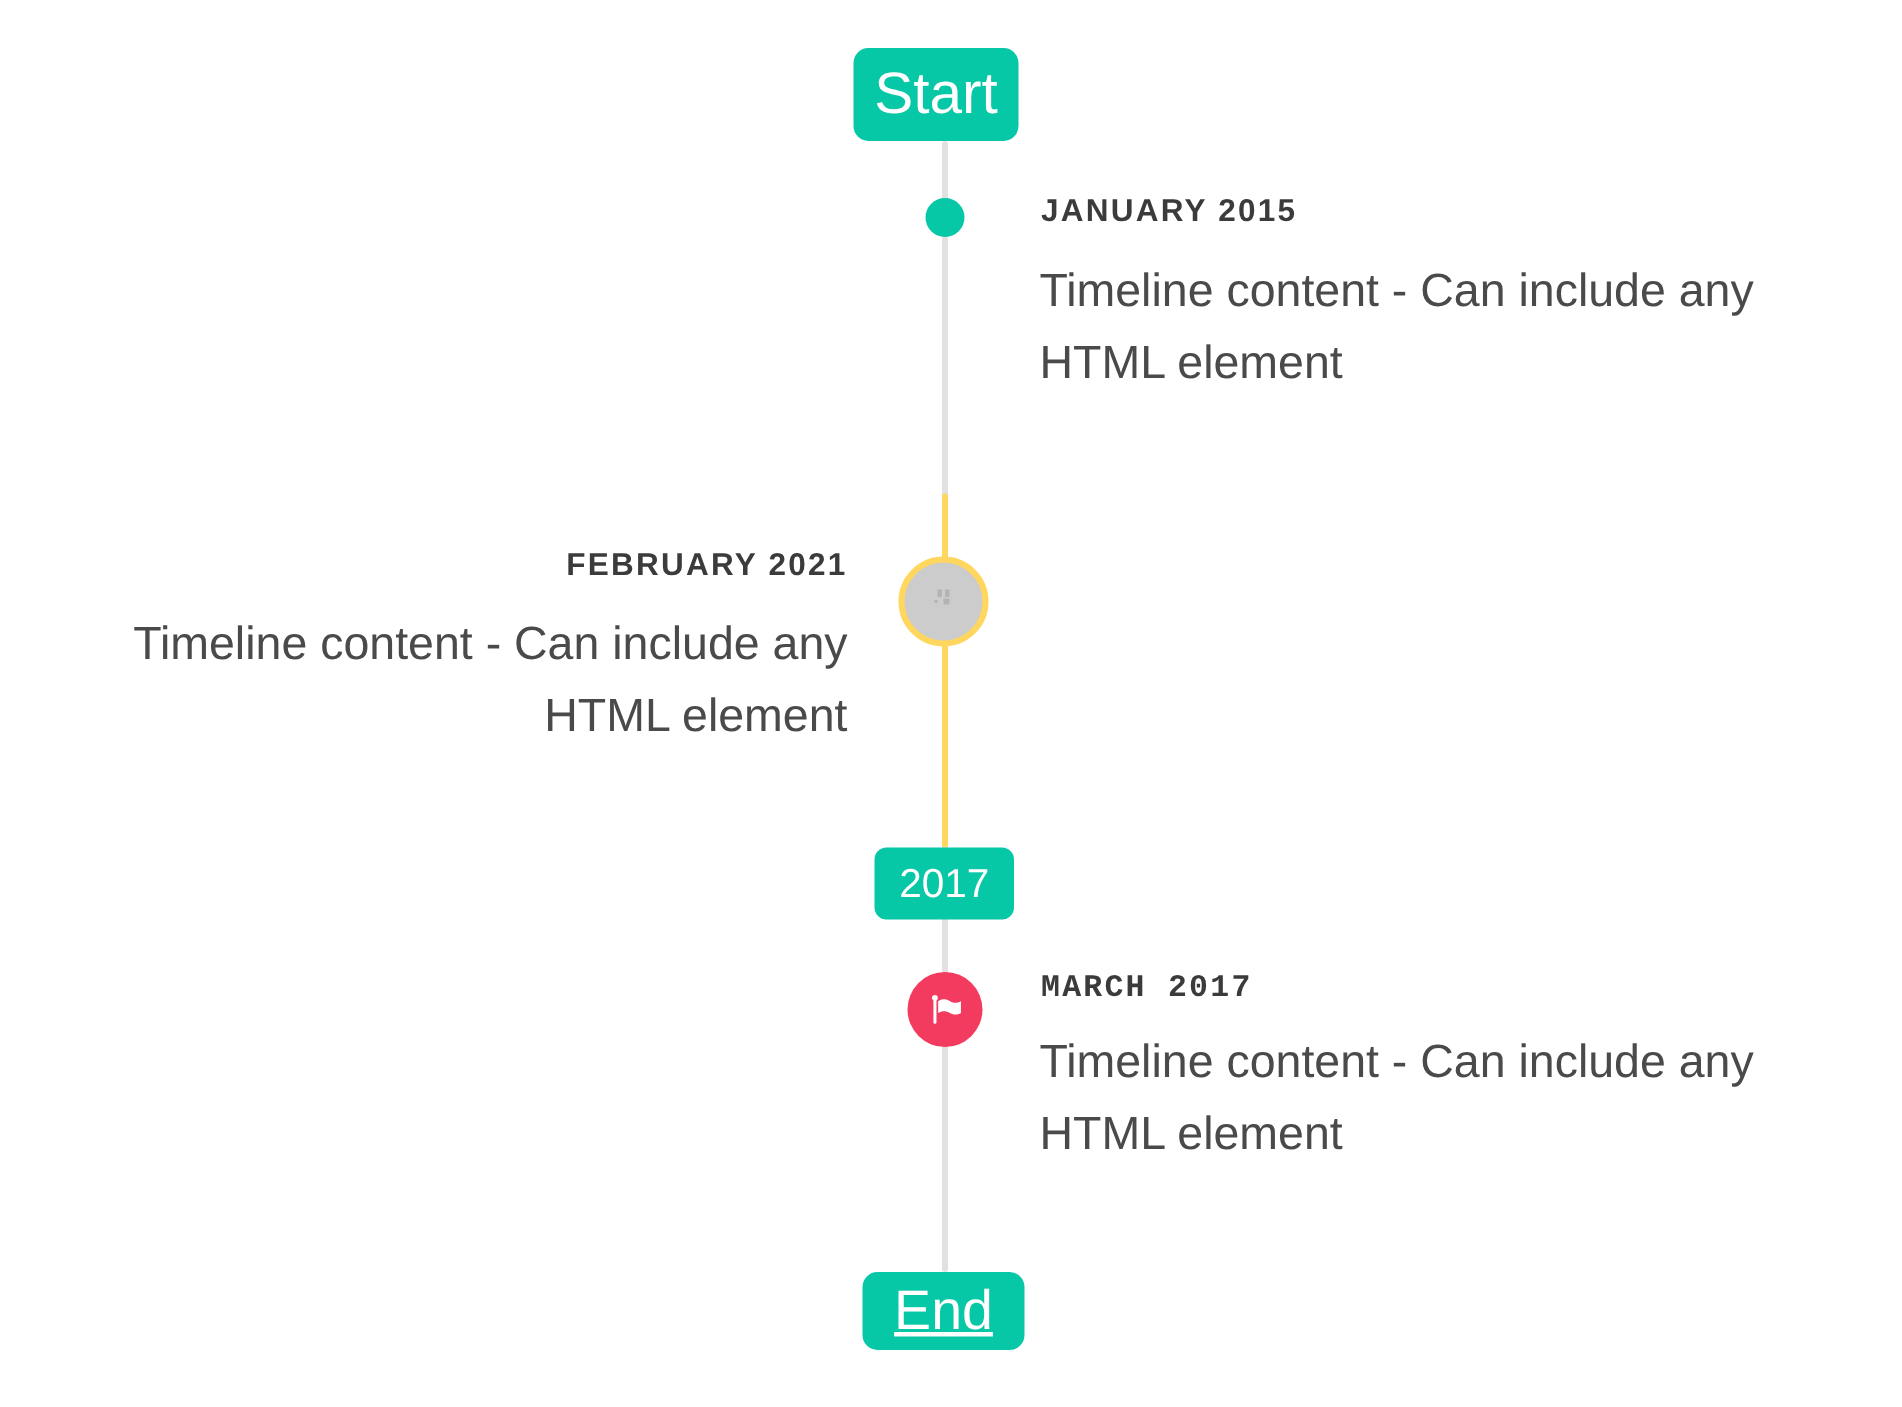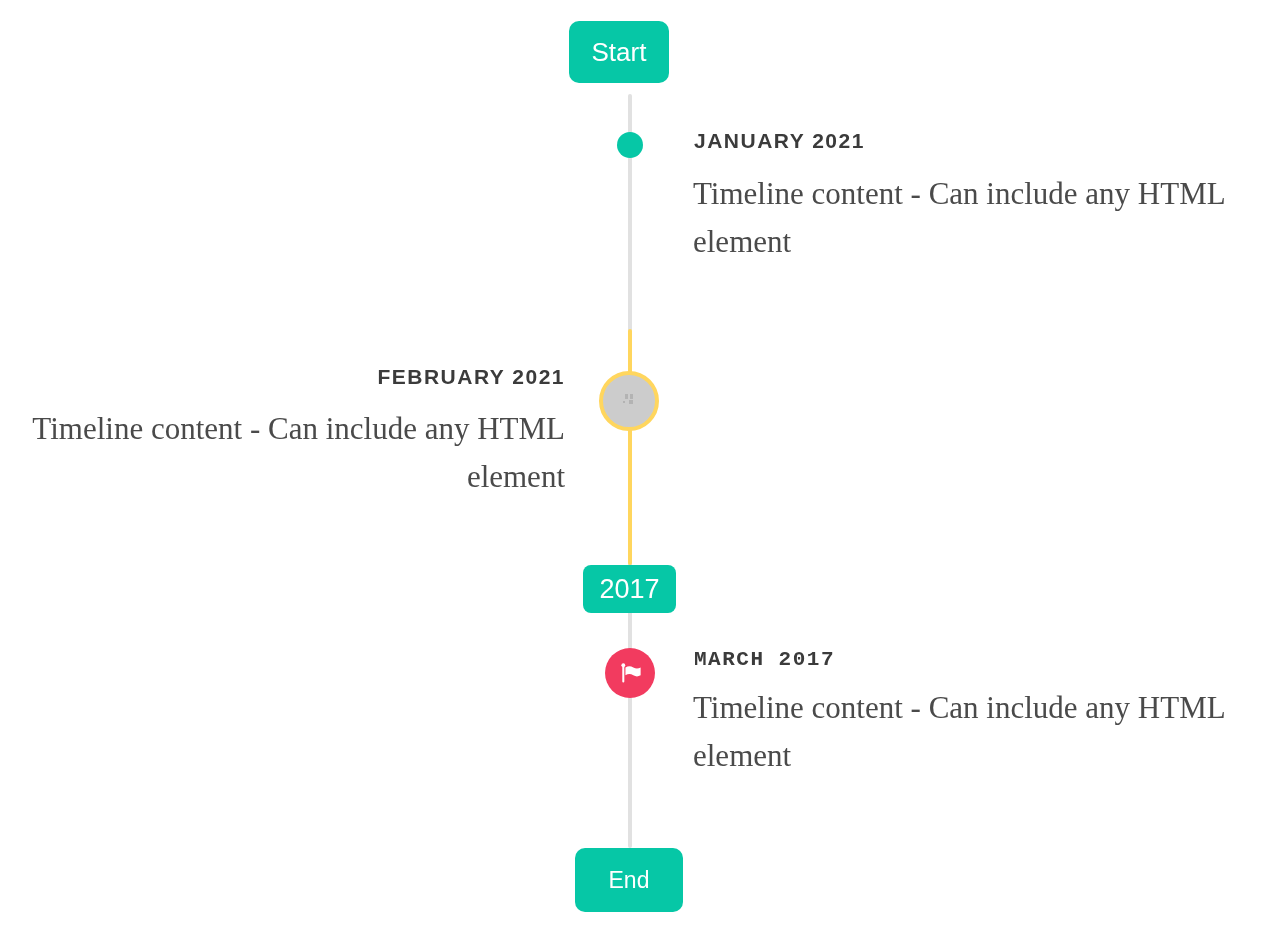--- a/index.html
+++ b/index.html
@@ -23,23 +23,23 @@
   .line-yellow { top: 329px; height: 236px; background: var(--color-yellow); z-index: 1; }
 
   
   .badge {
     position: absolute;
     display: flex; align-items: center; justify-content: center;
     background: var(--color-teal);
     color: var(--color-badge-text);
     z-index: 3;
   }
-  .badge-start { left: 569px; top: 21px; width: 100px; height: 62px; border-radius: 10px; font-size: 26px; }
+  .badge-start { left: 569px; top: 32px; width: 110px; height: 62px; border-radius: 10px; font-size: 39px; }
   .badge-2017  { left: 583px; top: 565px; width: 93px; height: 48px; border-radius: 8px; font-size: 27px; justify-content: center; }
-  .badge-end   { left: 575px; top: 848px; width: 108px; height: 64px; border-radius: 10px; font-size: 23px; }
+  .badge-end   { left: 575px; top: 848px; width: 108px; height: 52px; border-radius: 10px; font-size: 37px; text-decoration: underline; }
 
   
   .marker { position: absolute; border-radius: 50%; z-index: 2; }
   .marker-jan {
     left: 617px; top: 132px; width: 26px; height: 26px;
     background: var(--color-teal);
   }
   .marker-feb {
     left: 599px; top: 371px; width: 60px; height: 60px;
     background: var(--color-marker-gray);
@@ -58,21 +58,20 @@
     font-size: 21px; font-weight: 700;
     letter-spacing: 1.5px;
     color: var(--color-title-text);
     white-space: nowrap;
   }
   .item-content {
     position: absolute;
     width: 535px;
     font-size: 31px; line-height: 48px;
     color: var(--color-content-text);
-    font-family: Liberation Serif, serif;
   }
   .t-jan { left: 694px; top: 129px; }
   .c-jan { left: 693px; top: 170px; }
   .t-feb { right: 703px; top: 365px; text-align: right; }
   .c-feb { right: 703px; top: 405px; text-align: right; }
   .t-mar { left: 694px; top: 648px; font-family: Liberation Mono, monospace; }
   .c-mar { left: 693px; top: 684px; }
 </style>
 </head>
 <body>
@@ -80,21 +79,21 @@
 <div class="timeline">
 
   <div class="line line-gray"></div>
   <div class="line line-yellow"></div>
 
   <div class="badge badge-start">
     <span>Start</span>
   </div>
 
   <div class="marker marker-jan"></div>
-  <div class="item-title t-jan">JANUARY 2021</div>
+  <div class="item-title t-jan">JANUARY 2015</div>
   <div class="item-content c-jan">Timeline content - Can include any HTML element</div>
 
   <div class="marker marker-feb">
     <span>
       <svg width="17" height="15" viewBox="0 0 17 15">
         <g fill="#ababab" opacity="0.75">
           <rect x="4" y="2" width="3" height="5"></rect>
           <rect x="9" y="2" width="3" height="5"></rect>
           <rect x="2" y="9" width="2" height="2"></rect>
           <rect x="8" y="8" width="4" height="4"></rect>

